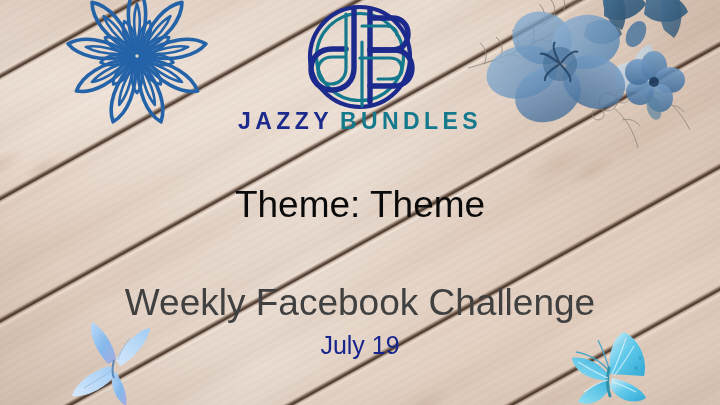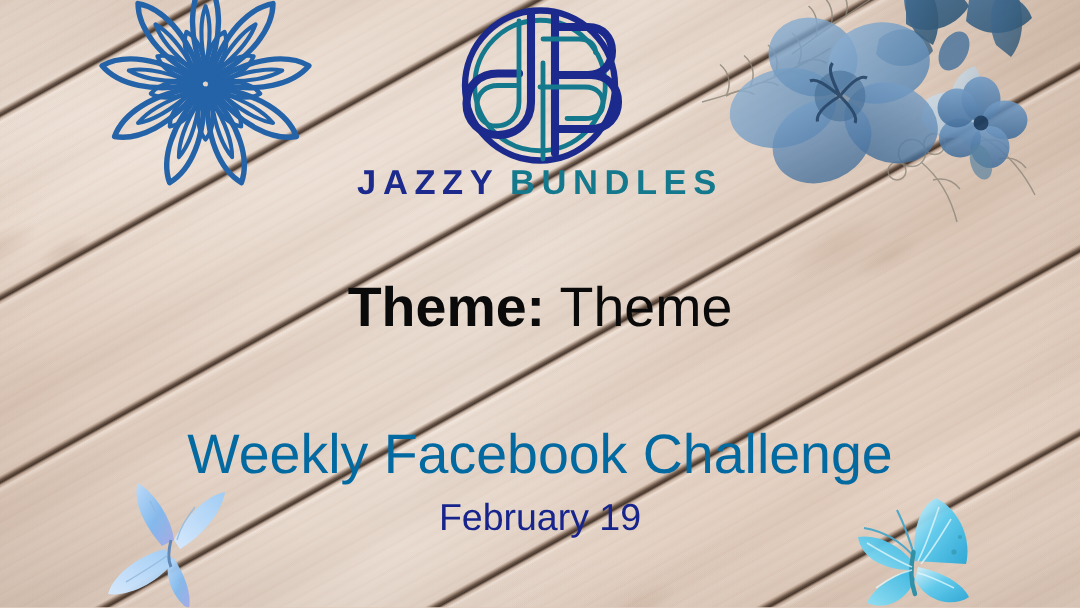--- a/index.html
+++ b/index.html
@@ -94,26 +94,26 @@
     white-space:nowrap;line-height:1;
   }
   .w-jazzy{color:#1b2a8c;}
   .w-bundles{color:#15798d;margin-left:7px;}
 
   
   #theme-line{
     position:absolute;left:0;right:0;top:185px;text-align:center;
     font-size:37px;line-height:1.1;color:#0a0a0a;white-space:nowrap;
   }
-  #theme-label{font-weight:bold;}
+  #theme-label{font-weight:normal;}
   #theme-value{font-weight:normal;}
 
   #challenge-line{
     position:absolute;left:0;right:0;top:283px;text-align:center;
-    font-size:37px;line-height:1.1;color:#0369a1;white-space:nowrap;
+    font-size:37px;line-height:1.1;color:#404040;white-space:nowrap;
   }
   #date-line{
     position:absolute;left:0;right:0;top:332px;text-align:center;
     font-size:25px;line-height:1.1;color:#16248c;white-space:nowrap;
   }
 </style>
 </head>
 <body>
 
 <div id="stage">
@@ -309,21 +309,21 @@
       <span class="w-jazzy">JAZZY</span><span class="w-bundles">BUNDLES</span>
     </div>
   </div>
 
   <div id="theme-line">
     <span id="theme-label">Theme:</span>
     <span id="theme-value">Theme</span>
   </div>
 
   <div id="challenge-line">Weekly Facebook Challenge</div>
-  <div id="date-line">February 19</div>
+  <div id="date-line">July 19</div>
 
   <svg class="deco" id="bfly-left" viewBox="0 0 96 92">
     <defs>
       <linearGradient id="bwL1" x1="0" y1="0" x2="1" y2="1">
         <stop offset="0%" stop-color="#bcdcfb"></stop>
           <stop offset="55%" stop-color="#7fb8ef"></stop>
           <stop offset="100%" stop-color="#a7a8e6"></stop>
       </linearGradient>
       <linearGradient id="bwL2" x1="1" y1="0" x2="0" y2="1">
         <stop offset="0%" stop-color="#9ecdf7"></stop>

